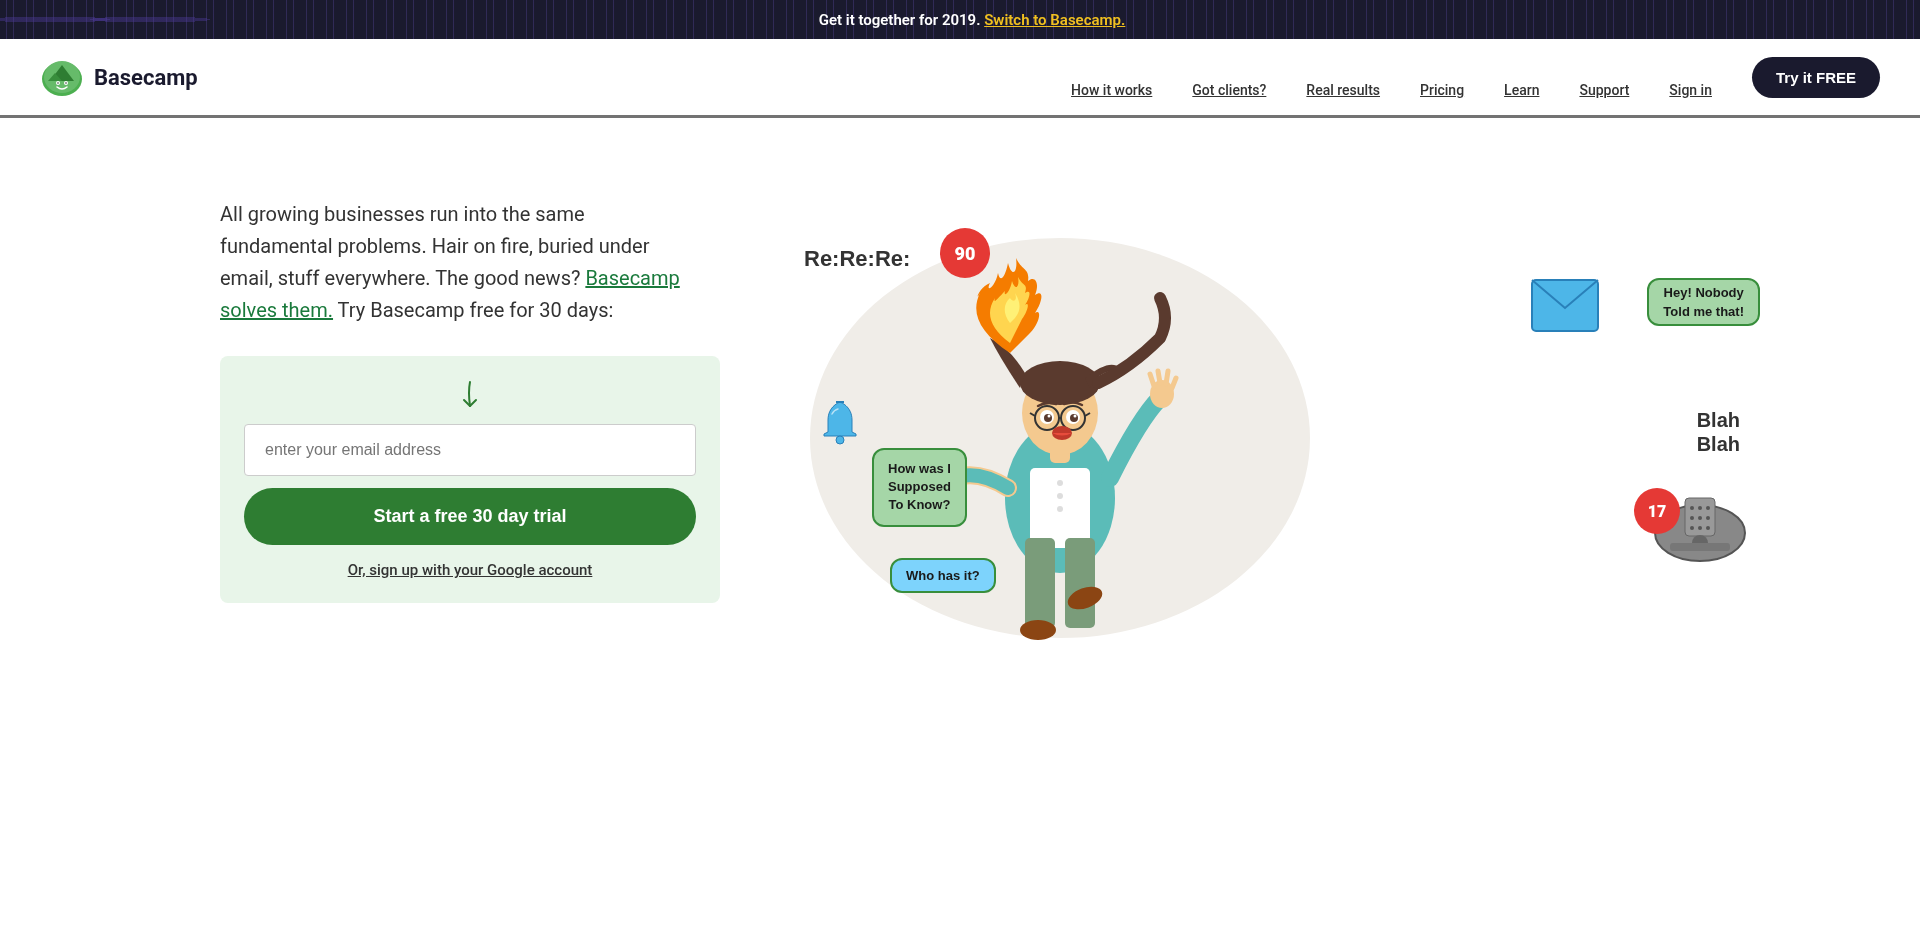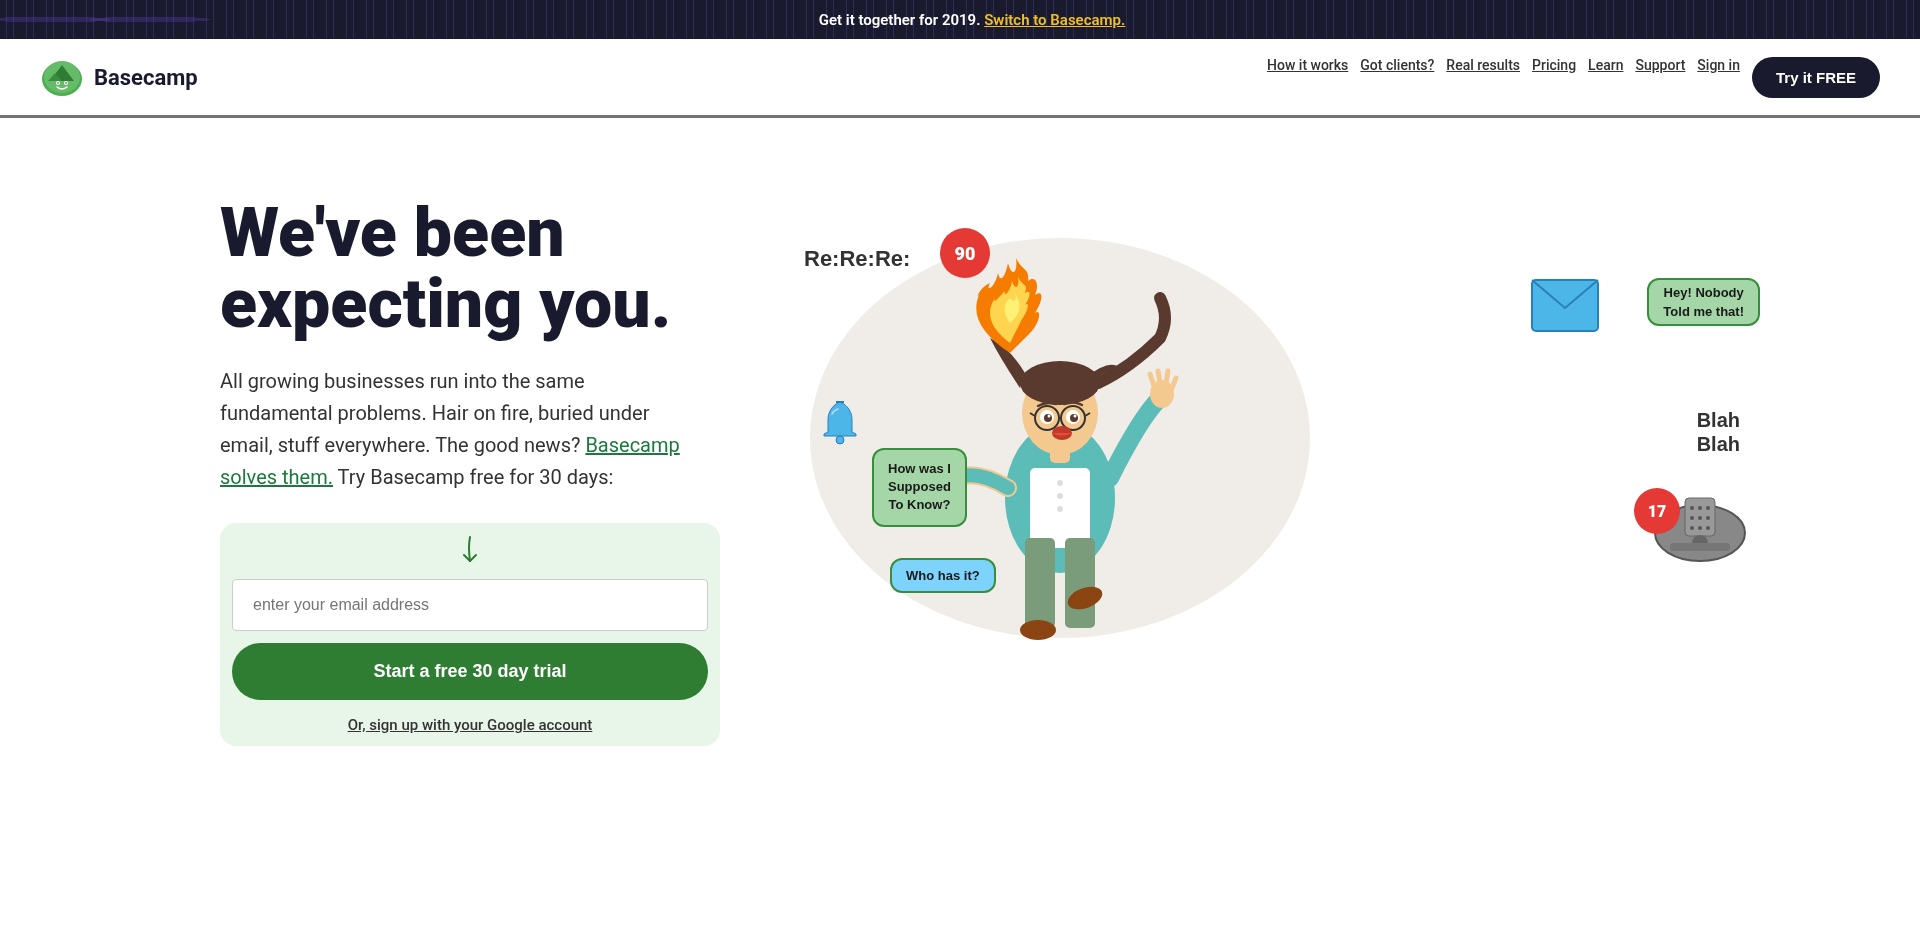--- a/index.html
+++ b/index.html
@@ -67,22 +67,22 @@
       font-size: 22px;
       font-weight: 700;
     }
     .logo-icon {
       width: 44px;
       height: 44px;
     }
     .nav-links {
       margin-left: auto;
       display: flex;
-      align-items: flex-start;
-      gap: 12px;
+      align-items: flex-end;
+      gap: 40px;
     }
     .nav-link {
       color: #333;
       text-decoration: underline;
       font-size: 14px;
       cursor: pointer;
       font-weight: 500;
     }
     .try-btn {
       background: #1a1a2e;
@@ -126,22 +126,22 @@
     }
 
     .hero-description a {
       color: #1a7a3c;
       text-decoration: underline;
       cursor: pointer;
     }
 
     .signup-box {
       background: #e8f5e9;
-      border-radius: 16px;
-      padding: 12px;
+      border-radius: 8px;
+      padding: 24px;
       max-width: 500px;
     }
 
     .arrow-down {
       text-align: center;
       color: #2e7d32;
       font-size: 24px;
       margin-bottom: 8px;
     }
 
@@ -387,21 +387,20 @@
     <a class="nav-link" href="#">Pricing</a>
     <a class="nav-link" href="#">Learn</a>
     <a class="nav-link" href="#">Support</a>
     <a class="nav-link" href="#">Sign in</a>
     <button class="try-btn">Try it FREE</button>
   </div>
 </nav>
 
 <section class="hero">
   <div class="hero-left">
-    <h1 class="hero-title">We've been expecting you.</h1>
     <p class="hero-description">
       <span>All growing businesses run into the same fundamental problems. Hair on fire, buried under email, stuff everywhere. The good news? </span><a>Basecamp solves them.</a><span> Try Basecamp free for 30 days:</span>
     </p>
     <div class="signup-box">
       <div class="arrow-down">
         <svg width="24" height="30" viewBox="0 0 24 30" xmlns="http://www.w3.org/2000/svg">
           <path d="M12 2 C12 2 10 12 12 26" stroke="#2e7d32" stroke-width="2" fill="none" stroke-linecap="round"></path>
           <path d="M6 20 L12 26 L18 20" stroke="#2e7d32" stroke-width="2" fill="none" stroke-linecap="round" stroke-linejoin="round"></path>
         </svg>
       </div>

